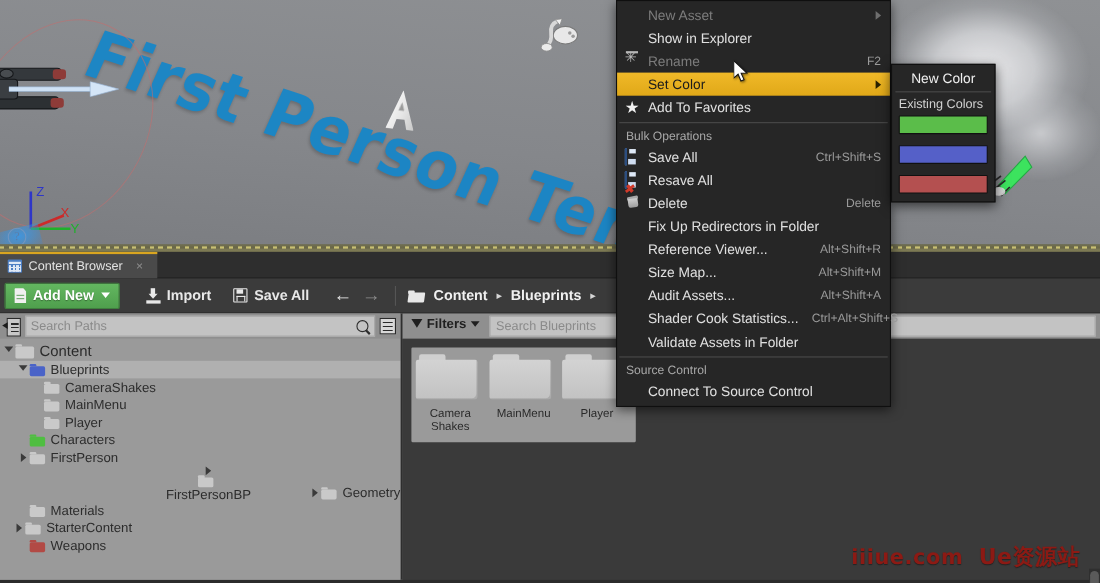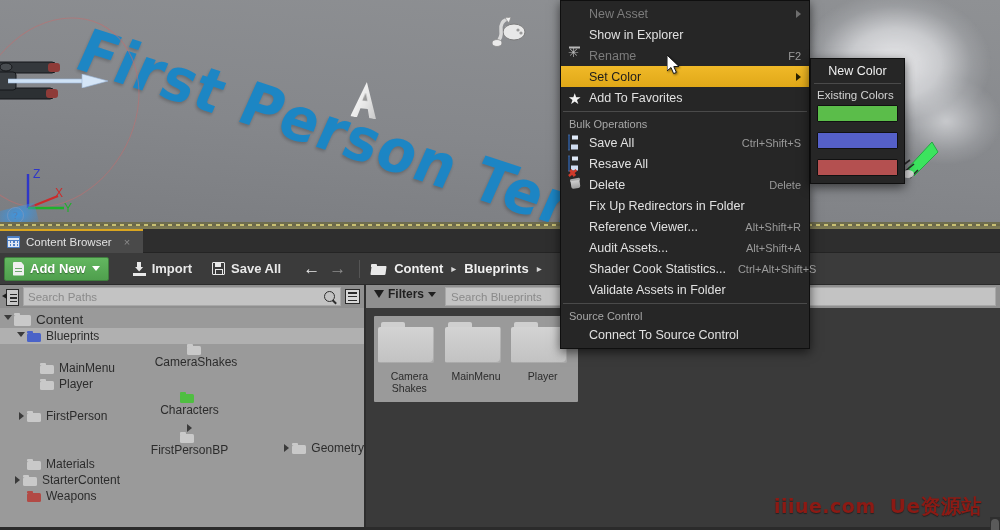--- a/index.html
+++ b/index.html
@@ -524,36 +524,36 @@
               <span class="fico big" style="--fc: #c9c9c9;"></span>
               <span>Content</span>
             </div>
             <div class="trow sel" style="padding-left: 15px;">
               <span class="twist open">
                 <i></i>
               </span>
               <span class="fico" style="--fc: #4a63c8;"></span>
               <span>Blueprints</span>
             </div>
-            <div class="trow" style="padding-left: 28px; flex-direction: column;">
+            <div class="trow" style="padding-left: 28px;">
               <span class="twist"></span>
               <span class="fico" style="--fc: #c9c9c9;"></span>
               <span>CameraShakes</span>
             </div>
             <div class="trow" style="padding-left: 28px;">
               <span class="twist"></span>
               <span class="fico" style="--fc: #c9c9c9;"></span>
               <span>MainMenu</span>
             </div>
             <div class="trow" style="padding-left: 28px;">
               <span class="twist"></span>
               <span class="fico" style="--fc: #c9c9c9;"></span>
               <span>Player</span>
             </div>
-            <div class="trow" style="padding-left: 15px; flex-direction: column;">
+            <div class="trow" style="padding-left: 15px;">
               <span class="twist"></span>
               <span class="fico" style="--fc: #4fbe41;"></span>
               <span>Characters</span>
             </div>
             <div class="trow" style="padding-left: 15px;">
               <span class="twist">
                 <i></i>
               </span>
               <span class="fico" style="--fc: #c9c9c9;"></span>
               <span>FirstPerson</span>
@@ -663,20 +663,24 @@
         <span class="shortcut">Delete</span>
       </div>
       <div class="mi">
         <span class="mlabel">Fix Up Redirectors in Folder</span>
       </div>
       <div class="mi">
         <span class="mlabel">Reference Viewer...</span>
         <span class="shortcut">Alt+Shift+R</span>
       </div>
       <div class="mi">
+        <span class="mlabel">Size Map...</span>
+        <span class="shortcut">Alt+Shift+M</span>
+      </div>
+      <div class="mi">
         <span class="mlabel">Audit Assets...</span>
         <span class="shortcut">Alt+Shift+A</span>
       </div>
       <div class="mi">
         <span class="mlabel">Shader Cook Statistics...</span>
         <span class="shortcut">Ctrl+Alt+Shift+S</span>
       </div>
       <div class="mi">
         <span class="mlabel">Validate Assets in Folder</span>
       </div>

